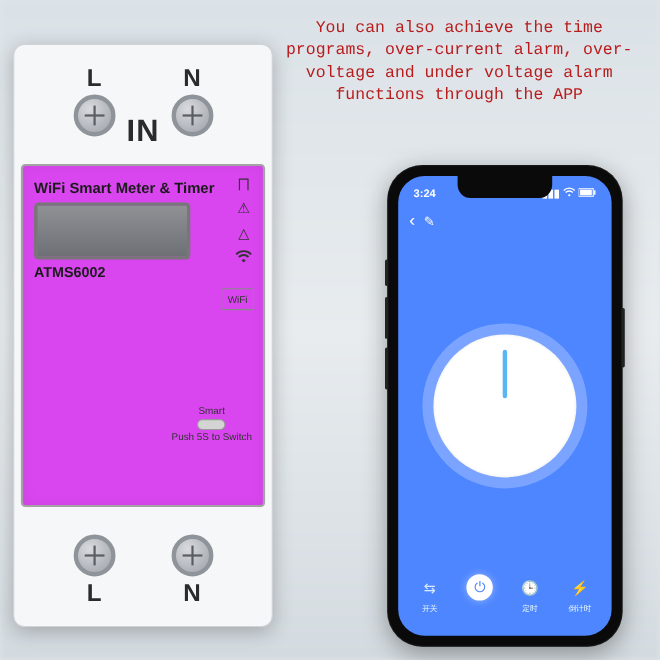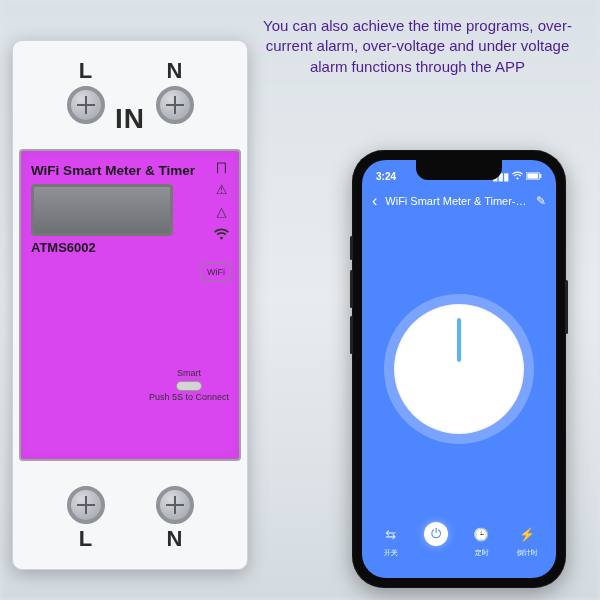--- a/index.html
+++ b/index.html
@@ -13,22 +13,23 @@
   
   .bg {
     position: absolute; inset: 0;
     background: linear-gradient(180deg, #dbe2e7 0%, #e8ecef 50%, #d4dbe0 100%);
     filter: blur(2px);
   }
   .caption {
     position: absolute;
     top: 16px; left: 255px; right: 20px;
     font-size: 15px; line-height: 1.35;
-    color: #4c1d95;
+    color: #b91c1c;
     text-align: center;
+    font-family: Liberation Mono, monospace;
   }
 
   
   .meter {
     position: absolute;
     left: 12px; top: 40px;
     width: 236px; height: 530px;
     background: #f6f7f9;
     border-radius: 10px;
     box-shadow: 0 4px 18px rgba(0,0,0,.25);
@@ -236,21 +237,21 @@
     </div>
     <div class="wifi-chip">WiFi</div>
 
     <div class="specs">
       <div class="spec-line">ATMS6002</div>
     </div>
 
     <div class="switch-area">
       <span>Smart</span>
       <div class="switch-btn"></div>
-      <span>Push 5S to Connect</span>
+      <span>Push 5S to Switch</span>
     </div>
   </div>
 
   <div class="terminal-row bottom">
     <div class="term">
       <span class="screw"></span>
       <span class="letter">L</span>
     </div>
     <div class="term">
       <span class="screw"></span>
@@ -282,21 +283,20 @@
               <rect x="0" y="0" width="20" height="12" rx="2" fill="none" stroke="#fff" stroke-width="1.5"></rect>
               <rect x="2" y="2" width="16" height="8" fill="#fff"></rect>
               <rect x="21" y="3" width="2" height="6" fill="#fff"></rect>
             </svg>
         </span>
       </span>
     </div>
 
     <div class="titlebar">
       <span class="back">‹</span>
-      <span class="title-text">WiFi Smart Meter &amp; Timer-…</span>
       <span class="pen">✎</span>
     </div>
 
     <div class="dial-area">
       <div class="dial"></div>
     </div>
 
     <div class="controls">
       <div class="ctrl">
         <span class="ico">⇆</span>

